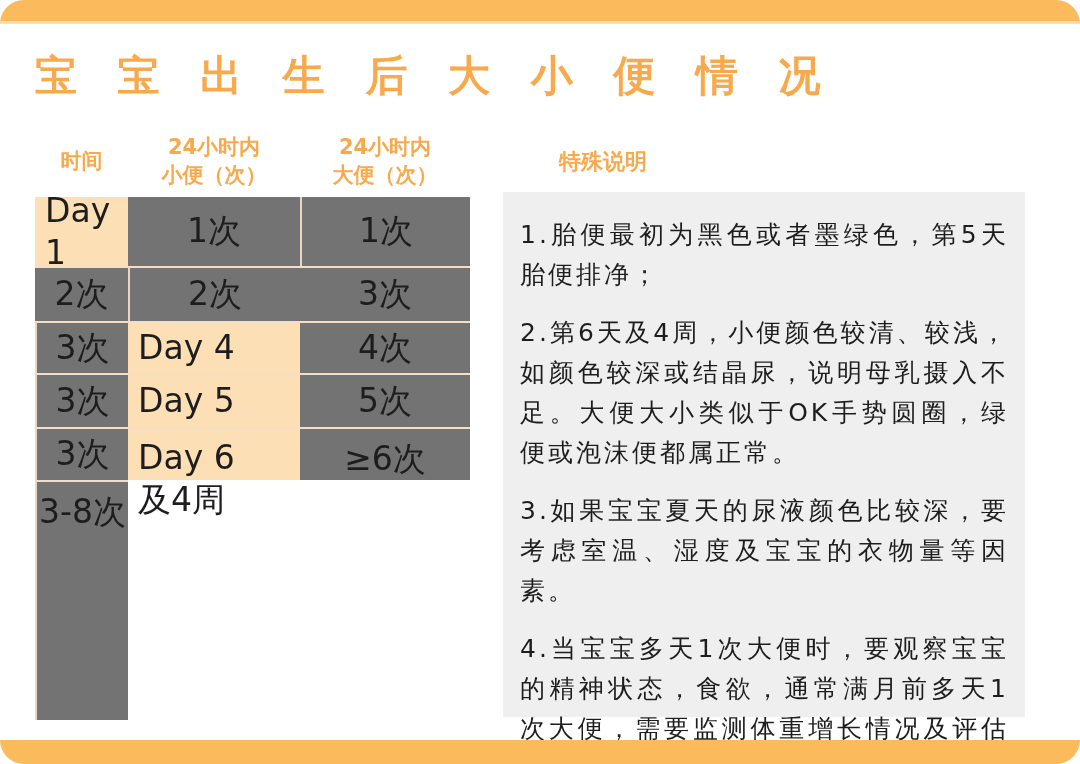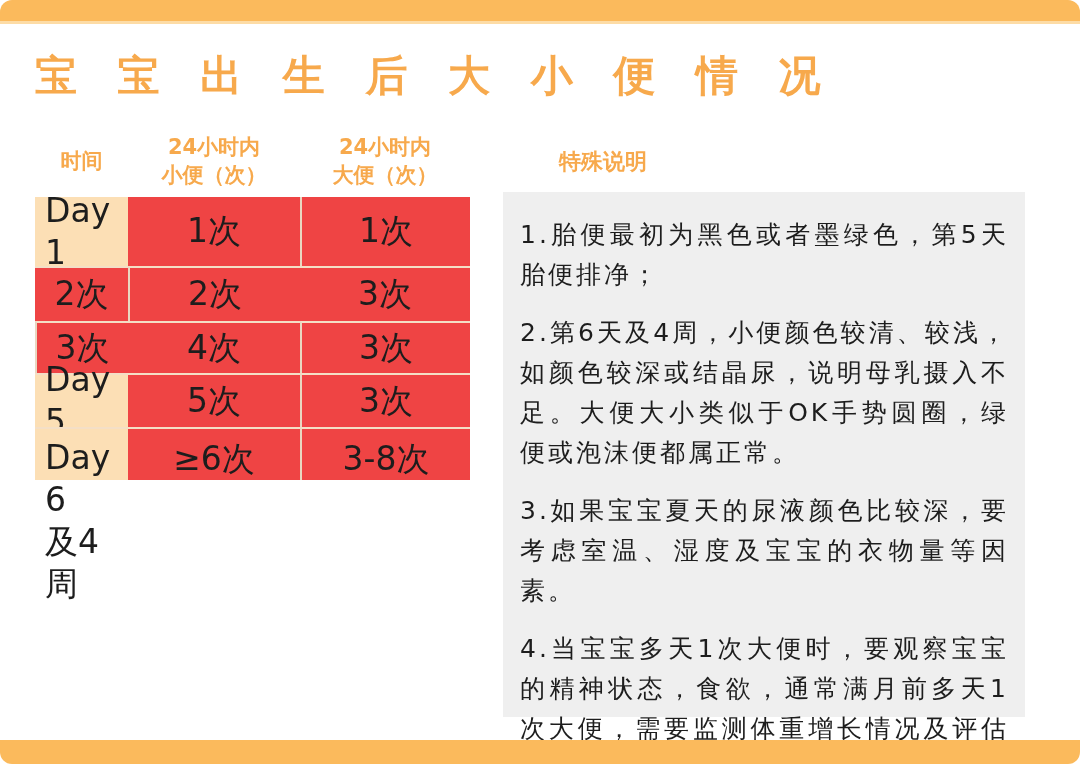--- a/index.html
+++ b/index.html
@@ -1,17 +1,17 @@
 <!DOCTYPE html>
 <html><head>
 <meta charset="utf-8">
 <style>
   html,body{margin:0;padding:0;background:#ffffff;}
   body{font-family:"DejaVu Sans","Liberation Sans",sans-serif;}
-  .page{position:relative;width:1080px;height:764px;background:#ffffff;border-radius:12px;overflow:hidden;}
+  .page{position:relative;width:1080px;height:764px;background:#ffffff;border-radius:24px;overflow:hidden;}
 
   .bar{position:absolute;left:0;width:1080px;background:#FBBA5C;}
   .bar-top{top:0;height:21px;border-bottom:3px solid #FDDCA6;}
   .bar-bottom{top:740px;height:24px;}
 
   .title{position:absolute;left:35px;top:48px;font-size:42px;font-weight:bold;
          color:#F7A94C;letter-spacing:13px;white-space:nowrap;}
 
   .col-head{position:absolute;color:#F7A94C;font-weight:bold;font-size:21px;
             line-height:28px;text-align:center;}
@@ -21,21 +21,21 @@
   .notes-head{position:absolute;left:559px;top:147px;font-size:22px;
               font-weight:bold;color:#F7A94C;}
 
   .table{position:absolute;left:35px;top:197px;width:435px;height:523px;
          display:grid;grid-template-columns:93px 172px 170px;
          grid-template-rows:69px 55px 52px 54px 53px 1fr;}
   .cell{box-sizing:border-box;display:flex;align-items:center;
         font-size:33px;color:#1d1d1d;}
   .cell-day{background:#FCDFB5;padding-left:10px;justify-content:flex-start;
             line-height:42px;}
-  .cell-val{background:#ef4444;justify-content:center;}
+  .cell-val{background:#737373;justify-content:center;}
   .cell-stool{border-left:2px solid #E9D7C1;}
   .row-sep{border-top:2px solid #F4DFC6;}
   .cell-top{align-items:flex-start;padding-top:8px;}
   .day-l2{display:block;}
 
   .notes-box{position:absolute;left:503px;top:192px;width:522px;height:525px;
              box-sizing:border-box;background:#EFEFEF;padding:23px 16px 16px 17px;}
   .notes-box p{margin:0 0 18px 0;font-size:25px;line-height:40px;
                letter-spacing:3px;color:#1d1d1d;text-align:justify;}
 </style>
@@ -69,20 +69,23 @@
     </div>
     <div class="cell cell-val">1次</div>
     <div class="cell cell-val cell-stool">1次</div>
 
     <div class="cell cell-val row-sep">2次</div>
     <div class="cell cell-val cell-stool row-sep">2次</div>
 
     <div class="cell cell-val row-sep">3次</div>
     <div class="cell cell-val cell-stool row-sep">3次</div>
 
+    <div class="cell cell-day row-sep">
+      <span>Day 4</span>
+    </div>
     <div class="cell cell-val row-sep">4次</div>
     <div class="cell cell-val cell-stool row-sep">3次</div>
 
     <div class="cell cell-day row-sep">
       <span>Day 5</span>
     </div>
     <div class="cell cell-val row-sep">5次</div>
     <div class="cell cell-val cell-stool row-sep">3次</div>
 
     <div class="cell cell-day row-sep cell-top">

